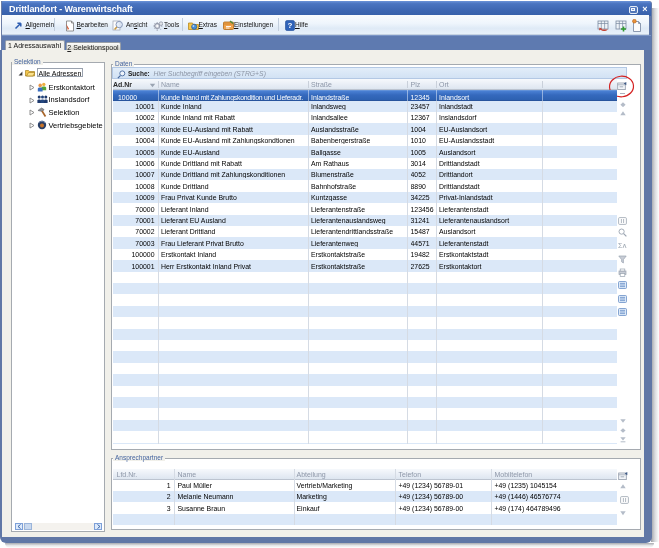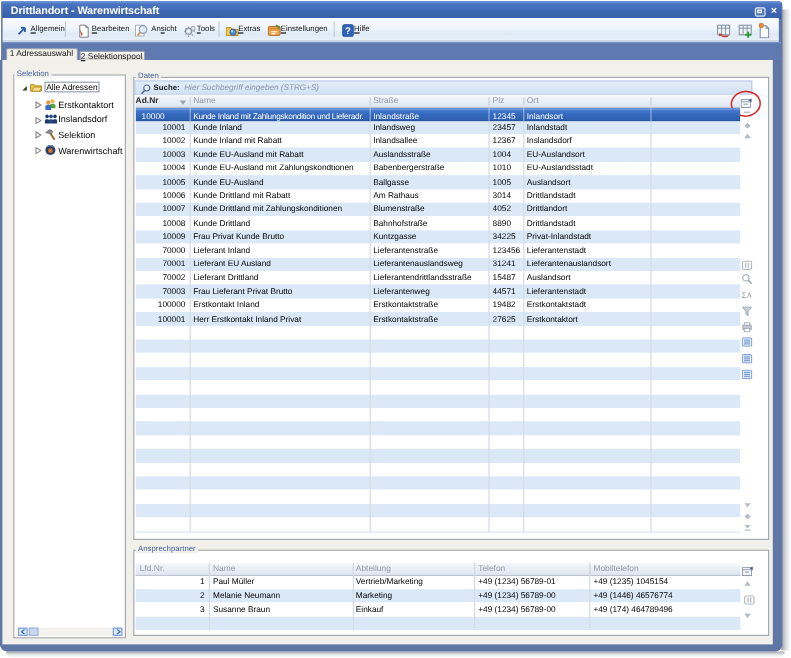--- a/index.html
+++ b/index.html
@@ -206,21 +206,21 @@
     </svg>
   <div style="position:absolute;left:48.5px;top:108.1px;font-size:7.5px">Selektion</div>
   <svg style="position:absolute;left:28.5px;top:122.1px" width="6" height="7" viewBox="0 0 6 7">
       <path d="M1 1 L5 3.5 L1 6 Z" fill="none" stroke="#848484" stroke-width="0.9"></path>
     </svg>
   <svg style="position:absolute;left:37px;top:120px" width="10" height="10" viewBox="0 0 10 10">
       <circle cx="5" cy="5" r="4.2" fill="#2a3f66"></circle>
       <circle cx="5" cy="5.6" r="2" fill="#c8742a"></circle>
       <path d="M2 2.4 c2-1.6 4.6-1.4 6 .4" stroke="#6d84ad" stroke-width="1" fill="none"></path>
     </svg>
-  <div style="position:absolute;left:48.5px;top:120.8px;font-size:7.5px">Warenwirtschaft</div>
+  <div style="position:absolute;left:48.5px;top:120.8px;font-size:7.5px">Vertriebsgebiete</div>
 
   <div style="position:absolute;left:14.5px;top:522.5px;width:87.5px;height:7.5px;background:#f4f2ee"></div>
   <div style="position:absolute;left:14.5px;top:522.5px;width:8px;height:7.5px;background:#dce9fb;border:1px solid #7da0d8"></div>
   <svg style="position:absolute;left:16.5px;top:524px" width="4" height="5" viewBox="0 0 4 5">
       <path d="M3.5 .5 L1 2.5 L3.5 4.5" fill="none" stroke="#3a66a8" stroke-width="1"></path>
     </svg>
   <div style="position:absolute;left:23.5px;top:522.5px;width:8px;height:7.5px;background:#c8d8ee;border:1px solid #9ab4da"></div>
   <div style="position:absolute;left:94px;top:522.5px;width:8px;height:7.5px;background:#dce9fb;border:1px solid #7da0d8"></div>
   <svg style="position:absolute;left:96.5px;top:524px" width="4" height="5" viewBox="0 0 4 5">
       <path d="M.5 .5 L3 2.5 L.5 4.5" fill="none" stroke="#3a66a8" stroke-width="1"></path>

